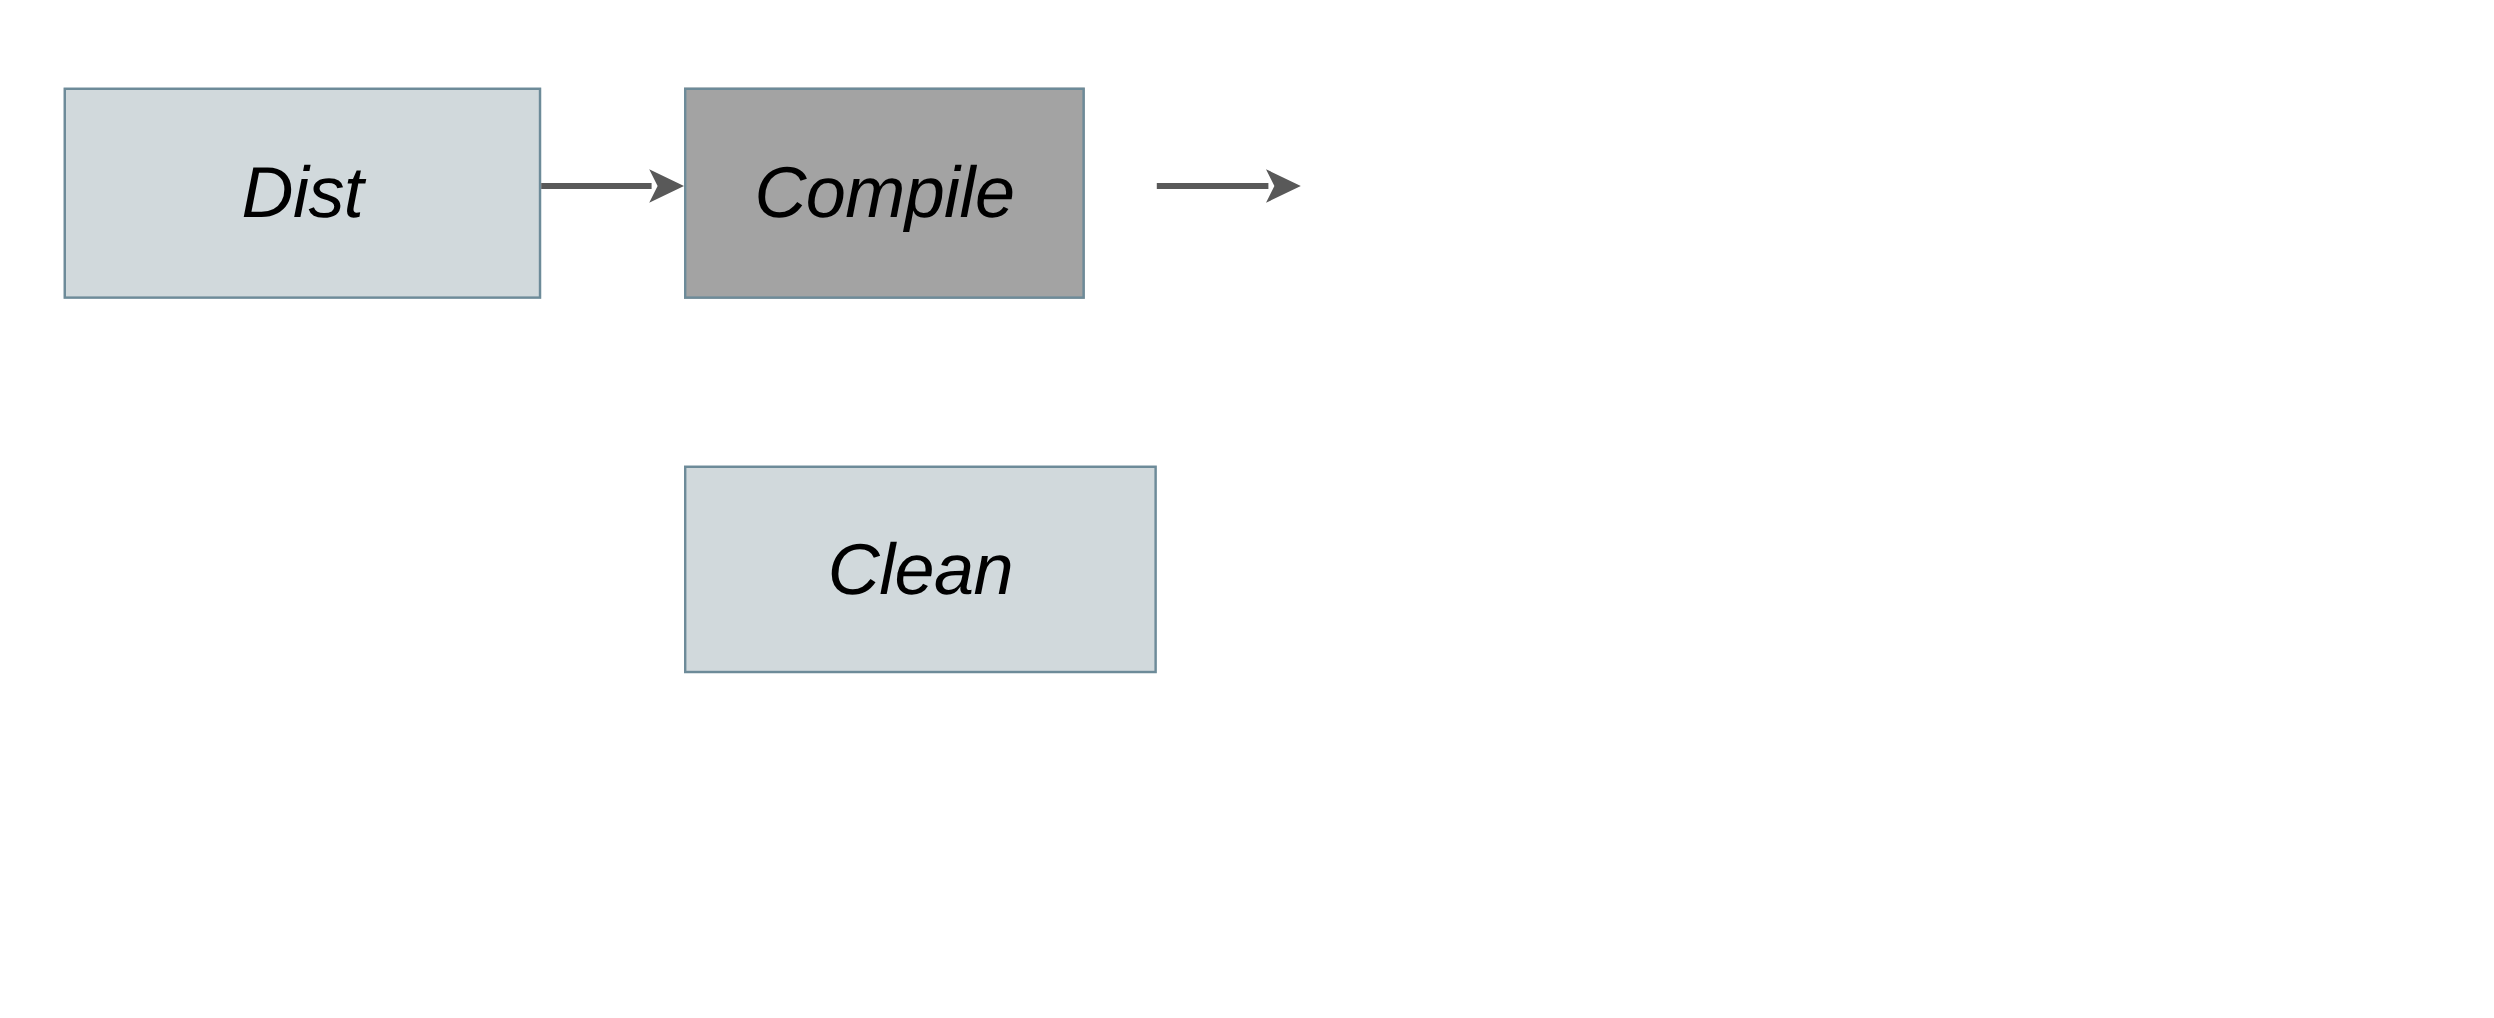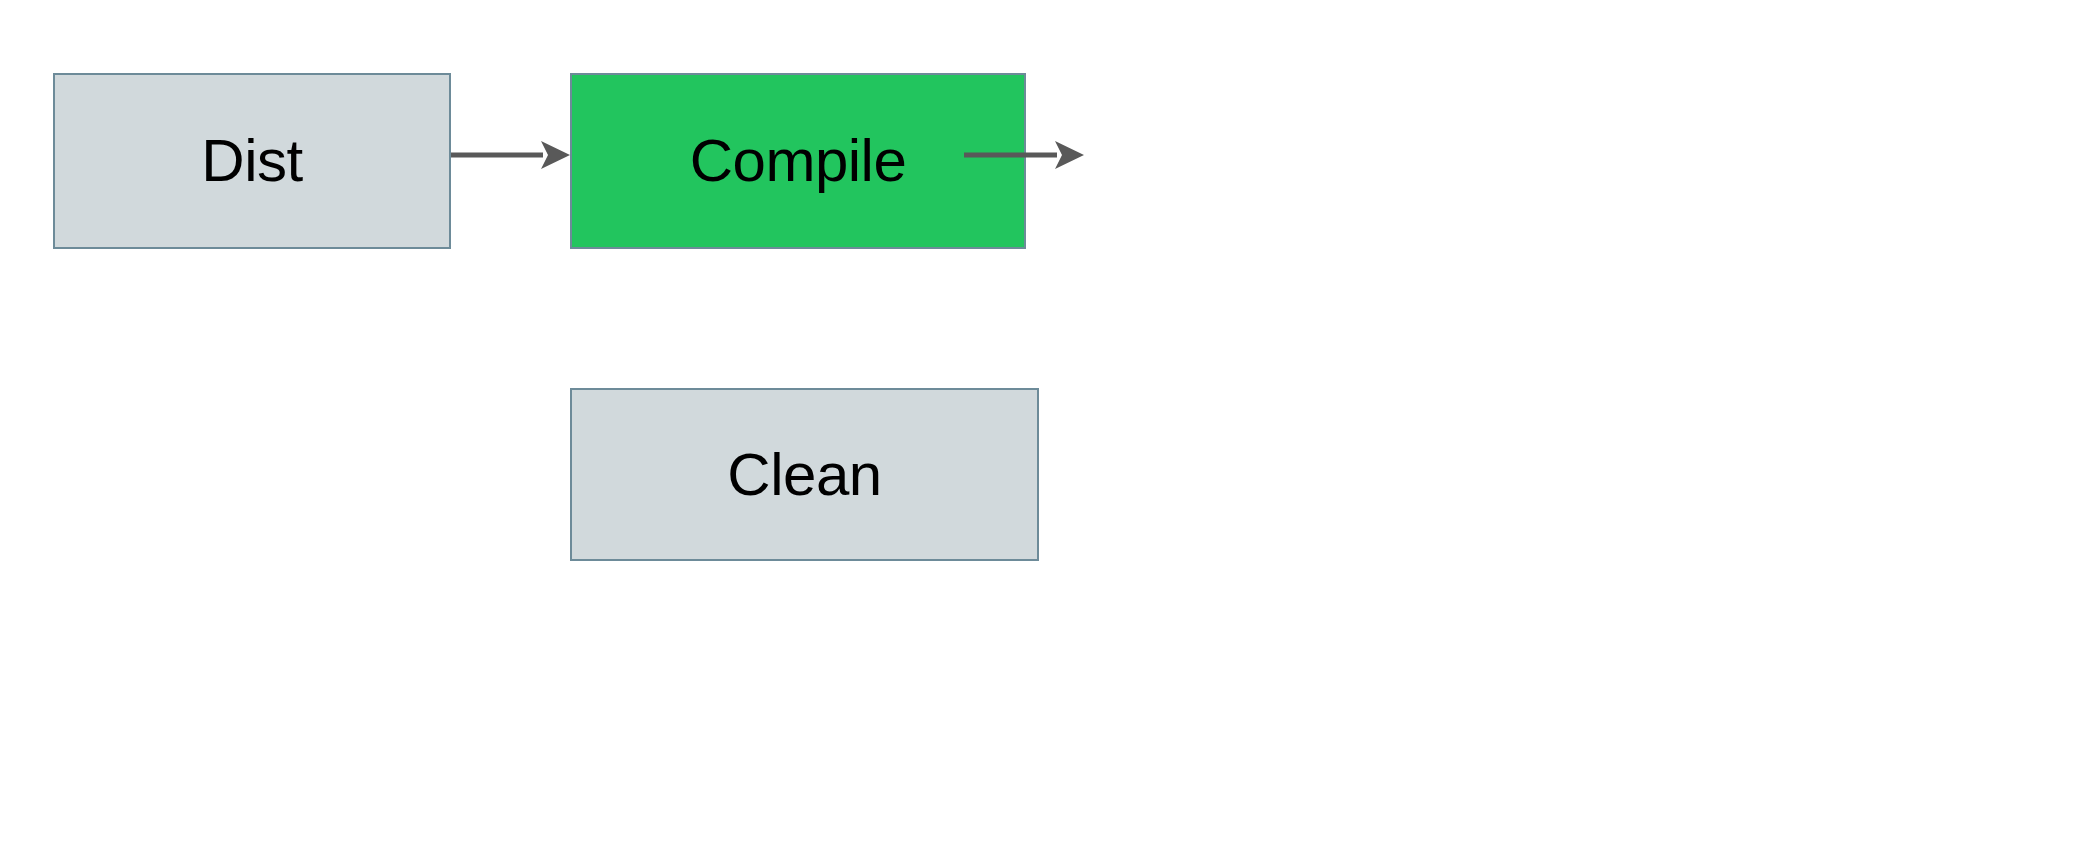--- a/index.html
+++ b/index.html
@@ -19,20 +19,21 @@
     overflow: hidden;
   }
   .node {
     position: absolute;
     box-sizing: border-box;
     background: #d1d9dc;
     border: 2px solid #6d8b99;
     display: flex;
     align-items: center;
     justify-content: center;
+    font-style: italic;
   }
   .node-label {
     font-family: "Liberation Sans", sans-serif;
     font-size: 60px;
     font-weight: 400;
     color: #000000;
     line-height: 1;
     letter-spacing: -0.5px;
     white-space: nowrap;
     user-select: none;
@@ -48,26 +49,26 @@
 </style>
 </head>
 <body>
 
 <div id="canvas" style="background: rgb(255, 255, 255);">
 
   <div class="node" id="node-dist" style="left: 53px; top: 73px; width: 398px; height: 176px; background: rgb(209, 217, 220); border-color: rgb(109, 139, 153);">
     <span class="node-label" style="color: rgb(0, 0, 0);">Dist</span>
   </div>
 
-  <div class="node" id="node-compile" style="left: 570px; top: 73px; width: 456px; height: 176px; background: #22c55e; border-color: rgb(109, 139, 153); align-items: center;">
+  <div class="node" id="node-compile" style="left: 570px; top: 73px; width: 334px; height: 176px; background: #a3a3a3; border-color: rgb(109, 139, 153); align-items: center;">
     <span class="node-label" style="color: rgb(0, 0, 0);">Compile</span>
   </div>
 
 
-  <div class="node" id="node-clean" style="left: 570px; top: 388px; width: 469px; height: 173px; background: rgb(209, 217, 220); border-color: rgb(109, 139, 153);">
+  <div class="node" id="node-clean" style="left: 570px; top: 388px; width: 394px; height: 173px; background: rgb(209, 217, 220); border-color: rgb(109, 139, 153);">
     <span class="node-label" style="color: rgb(0, 0, 0);">Clean</span>
   </div>
 
   <div class="edge" id="edge-dist-to-compile" style="left: 451px; top: 135px;">
     <svg width="119" height="40" viewBox="0 0 119 40">
       <line class="edge-shaft" x1="0" y1="20" x2="92" y2="20" stroke="#595959" stroke-width="5"></line>
       <path class="edge-head" d="M 119 20 L 90 6 L 97 20 L 90 34 Z" fill="#595959"></path>
     </svg>
   </div>
 

